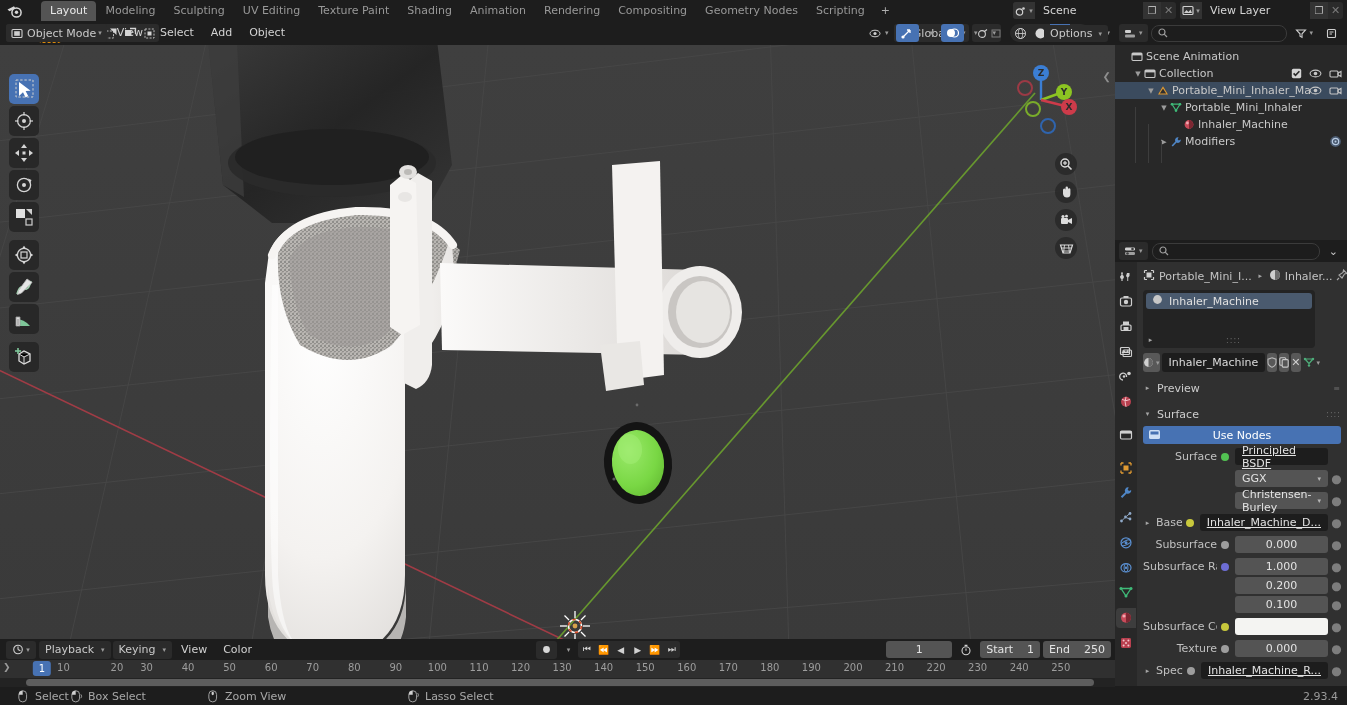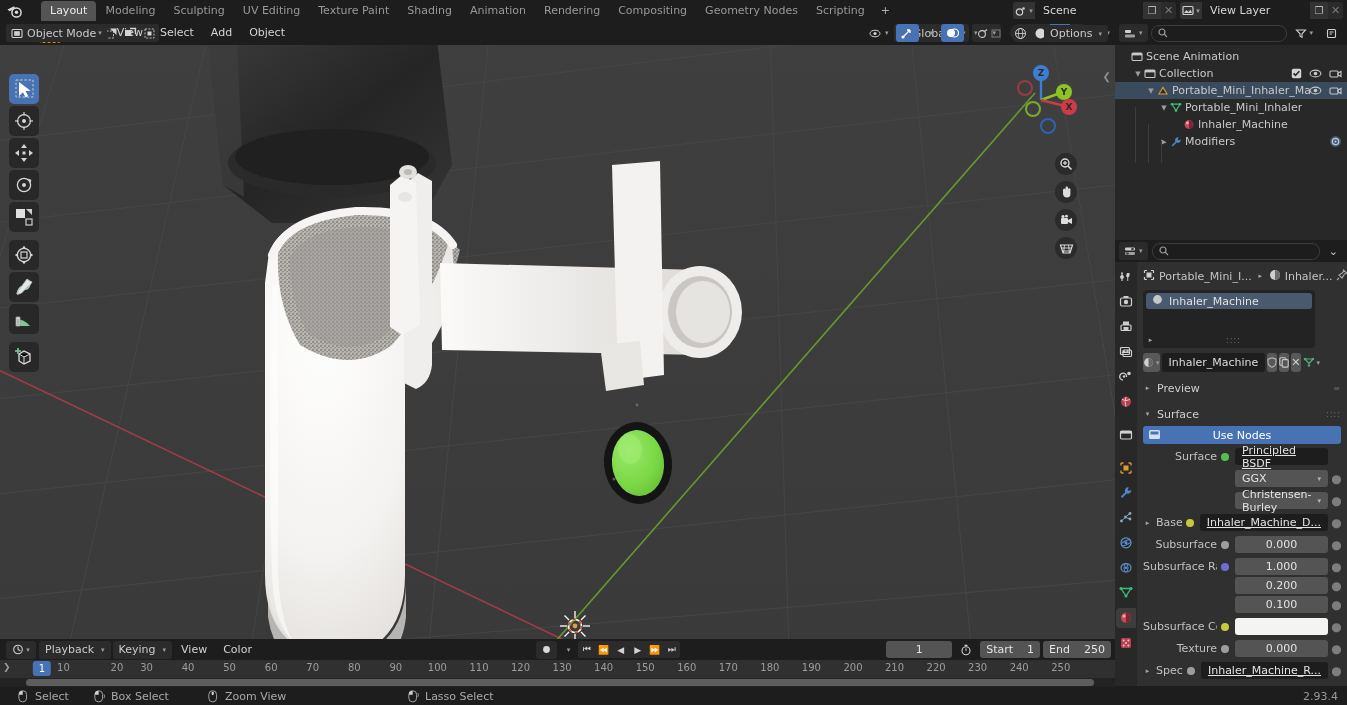--- a/index.html
+++ b/index.html
@@ -1196,21 +1196,21 @@
     <div id="statusitems" style="display:flex;align-items:center;">
         <div class="status-item" style="position: absolute; left: 18px;">
           <span style="display: flex; align-items: center;">
             <svg width="12" height="15" viewBox="0 0 14 15">
               <rect x="1" y="0.8" width="9" height="13" rx="4.4" fill="none" stroke="#a8a8a8" stroke-width="1.1"></rect>
               <path d="M1 5.4 L1 4.6 A4.4 4.4 0 0 1 5.5 0.8 L5.5 5.4 Z" fill="#d0d0d0"></path>
             </svg>
           </span>
           <span>Select</span>
         </div>
-        <div class="status-item" style="position: absolute; left: 94px; justify-content: center;">
+        <div class="status-item" style="position: absolute; left: 71px; justify-content: center;">
           <span style="display: flex; align-items: center;">
             <svg width="12" height="15" viewBox="0 0 14 15">
               <rect x="1" y="0.8" width="9" height="13" rx="4.4" fill="none" stroke="#a8a8a8" stroke-width="1.1"></rect>
               <path d="M1 5.4 L1 4.6 A4.4 4.4 0 0 1 5.5 0.8 L5.5 5.4 Z" fill="#d0d0d0"></path>
               <path d="M11.5 5 Q13.5 7 11.5 9.5" fill="none" stroke="#a8a8a8" stroke-width="1"></path>
             </svg>
           </span>
           <span>Box Select</span>
         </div>
         <div class="status-item" style="position: absolute; left: 208px;">

